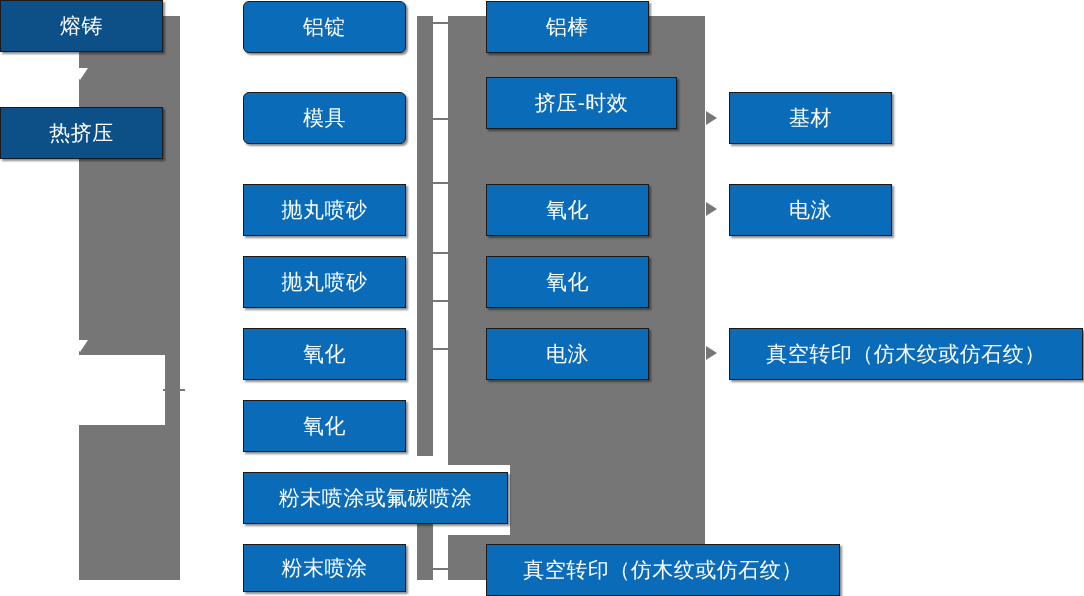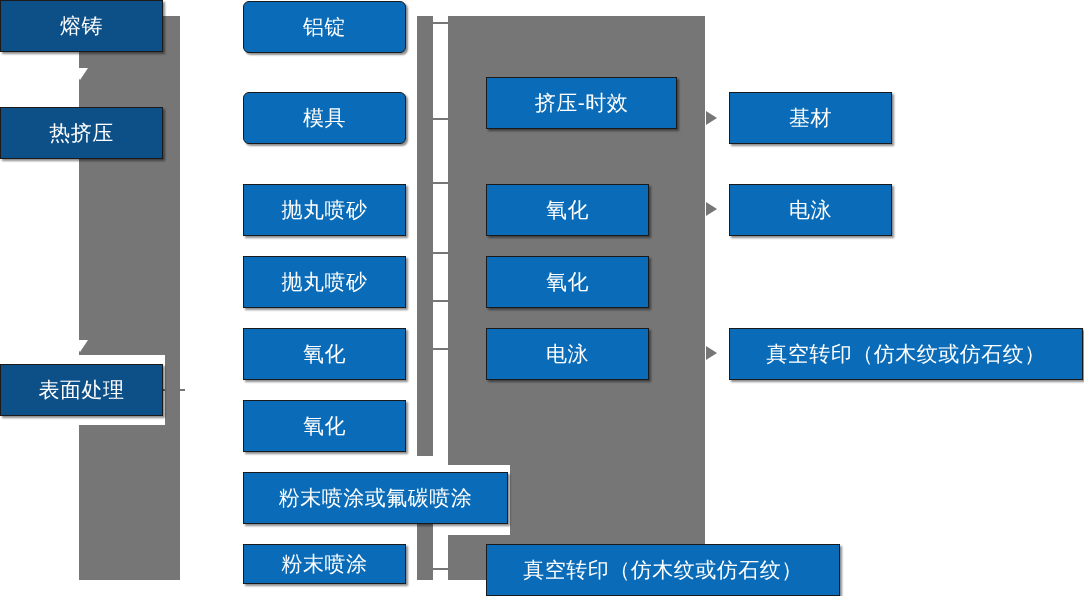--- a/index.html
+++ b/index.html
@@ -120,31 +120,31 @@
   <div class="arrow-white" style="left:181px; top:417px;"></div>
   <div class="arrow-white" style="left:181px; top:489px;"></div>
   <div class="arrow-white" style="left:181px; top:561px;"></div>
 
   <div class="arrow" style="left:706px; top:111px;"></div>
   <div class="arrow" style="left:706px; top:202px;"></div>
   <div class="arrow" style="left:706px; top:346px;"></div>
 
   <div class="node dark" style="left:0px; top:0px; width:163px; height:52px;">熔铸</div>
   <div class="node dark" style="left:0px; top:91px; width:163px; height:52px;margin-top:16px;">热挤压</div>
-  <div class="node dark" style="left:0px; top:364px; width:163px; height:52px;">表面处理</div>
 
   <div class="node light" style="left:243px; top:1px; width:163px; height:52px;border-radius:6px;">铝锭</div>
   <div class="node light" style="left:243px; top:92px; width:163px; height:52px;border-radius:6px;">模具</div>
   <div class="node light" style="left:243px; top:184px; width:163px; height:52px;">抛丸喷砂</div>
   <div class="node light" style="left:243px; top:256px; width:163px; height:52px;">抛丸喷砂</div>
   <div class="node light" style="left:243px; top:328px; width:163px; height:52px;">氧化</div>
   <div class="node light" style="left:243px; top:400px; width:163px; height:52px;">氧化</div>
   <div class="node light" style="left:243px; top:472px; width:265px; height:52px;">粉末喷涂或氟碳喷涂</div>
-  <div class="node light" style="left:243px; top:544px; width:163px; height:40px;">粉末喷涂</div>
+  <div class="node light" style="left:243px; top:544px; width:163px; height:48px;">粉末喷涂</div>
 
+  <div class="node light" style="left:486px; top:1px; width:163px; height:52px;">铝棒</div>
   <div class="node light" style="left:486px; top:77px; width:191px; height:52px;">挤压-时效</div>
   <div class="node light" style="left:486px; top:184px; width:163px; height:52px;">氧化</div>
   <div class="node light" style="left:486px; top:256px; width:163px; height:52px;">氧化</div>
   <div class="node light" style="left:486px; top:328px; width:163px; height:52px;">电泳</div>
   <div class="node light" style="left:486px; top:544px; width:354px; height:52px;">真空转印（仿木纹或仿石纹）</div>
 
   <div class="node light" style="left:729px; top:92px; width:163px; height:52px;">基材</div>
   <div class="node light" style="left:729px; top:184px; width:163px; height:52px;">电泳</div>
   <div class="node light" style="left:729px; top:328px; width:354px; height:52px;">真空转印（仿木纹或仿石纹）</div>
 

